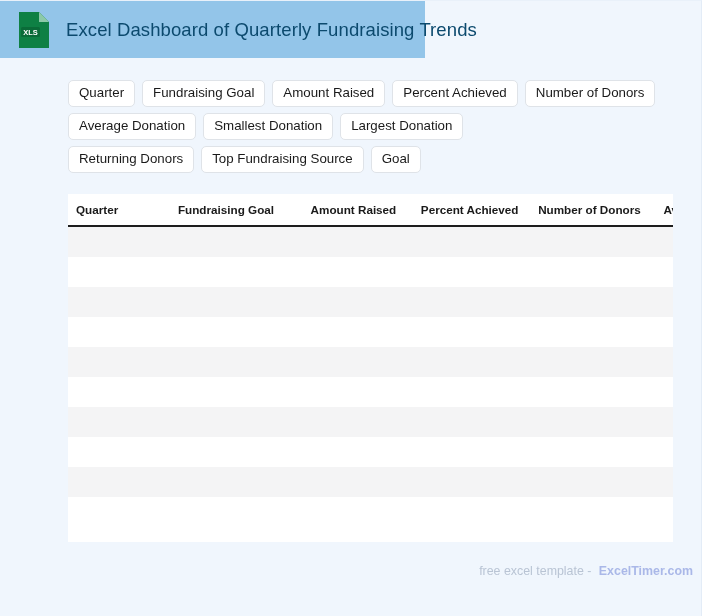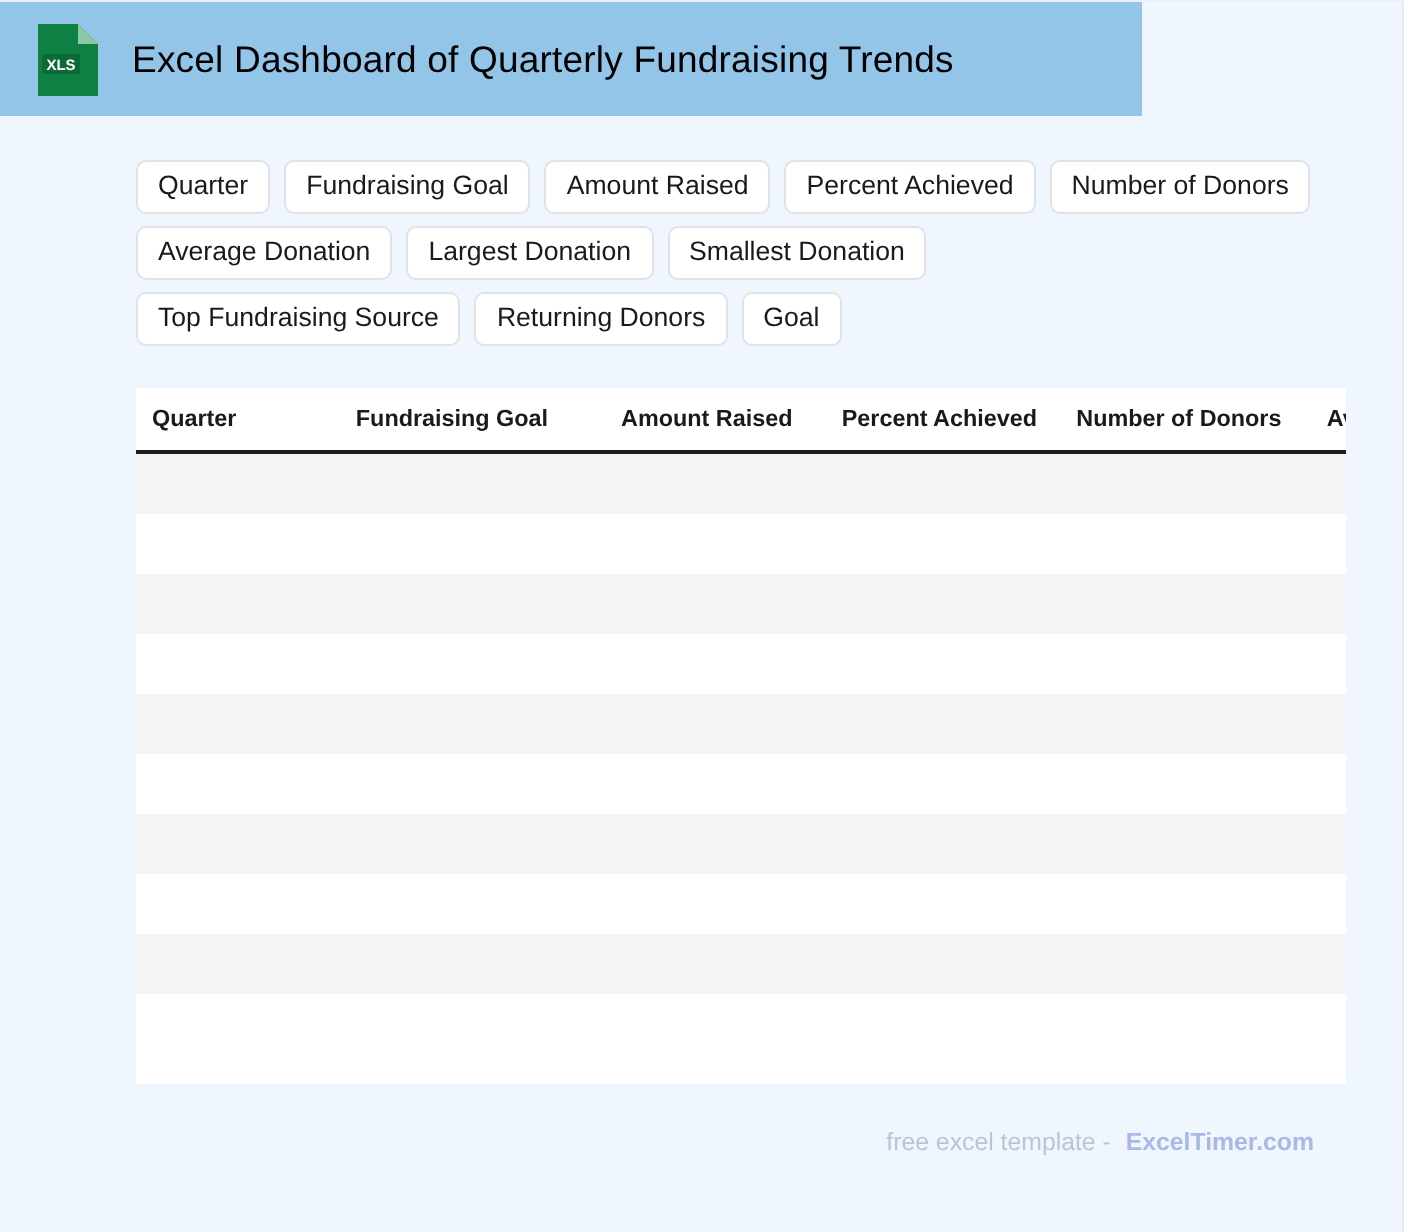--- a/index.html
+++ b/index.html
@@ -16,40 +16,40 @@
     box-sizing: border-box;
     border-right: 1px solid #e3ecf7;
     border-top: 1px solid #e9f1fa;
   }
 
   
   .header-band {
     position: absolute;
     left: 0;
     top: 0;
-    width: 571px;
+    width: 425px;
     height: 57px;
     background: #93c5e9;
     display: flex;
     align-items: center;
     box-sizing: border-box;
     padding-left: 18px;
     text-align: center;
   }
   .xls-icon {
     width: 32px;
     height: 38px;
     flex: 0 0 auto;
     position: relative;
     margin-right: 16px;
   }
   .xls-icon svg { display: block; }
 
   .header-title {
-    color: #000000;
+    color: #0c4a6e;
     font-size: 18.5px;
     font-weight: 400;
     letter-spacing: 0.1px;
     white-space: nowrap;
   }
 
   
   .chips {
     position: absolute;
     left: 68px;
@@ -113,21 +113,21 @@
   }
   table.grid tbody tr:nth-child(odd) td { background: #f4f4f5; }
   table.grid tbody tr:nth-child(even) td { background: #ffffff; }
 
   .col-q   { width: 78px; }
   .col-std { width: 105px; }
 
   
   .footer {
     position: absolute;
-    right: 44px;
+    right: 8px;
     bottom: 38px;
     font-size: 12.4px;
     white-space: nowrap;
     text-align: right;
   }
   .footer .lead {
     color: #b9c4d4;
   }
   .footer .brand {
     color: #aab8e8;
@@ -153,26 +153,26 @@
 <div class="chips">
   <div class="chip-row">
     <div class="chip">Quarter</div>
     <div class="chip">Fundraising Goal</div>
     <div class="chip">Amount Raised</div>
     <div class="chip">Percent Achieved</div>
     <div class="chip">Number of Donors</div>
   </div>
   <div class="chip-row">
     <div class="chip">Average Donation</div>
+    <div class="chip">Smallest Donation</div>
     <div class="chip">Largest Donation</div>
-    <div class="chip">Smallest Donation</div>
   </div>
   <div class="chip-row">
+    <div class="chip">Returning Donors</div>
     <div class="chip">Top Fundraising Source</div>
-    <div class="chip">Returning Donors</div>
     <div class="chip">Goal</div>
   </div>
 </div>
 
 <div class="table-wrap">
   <table class="grid">
     <colgroup>
       <col class="col-q">
         <col class="col-std">
         <col class="col-std">

